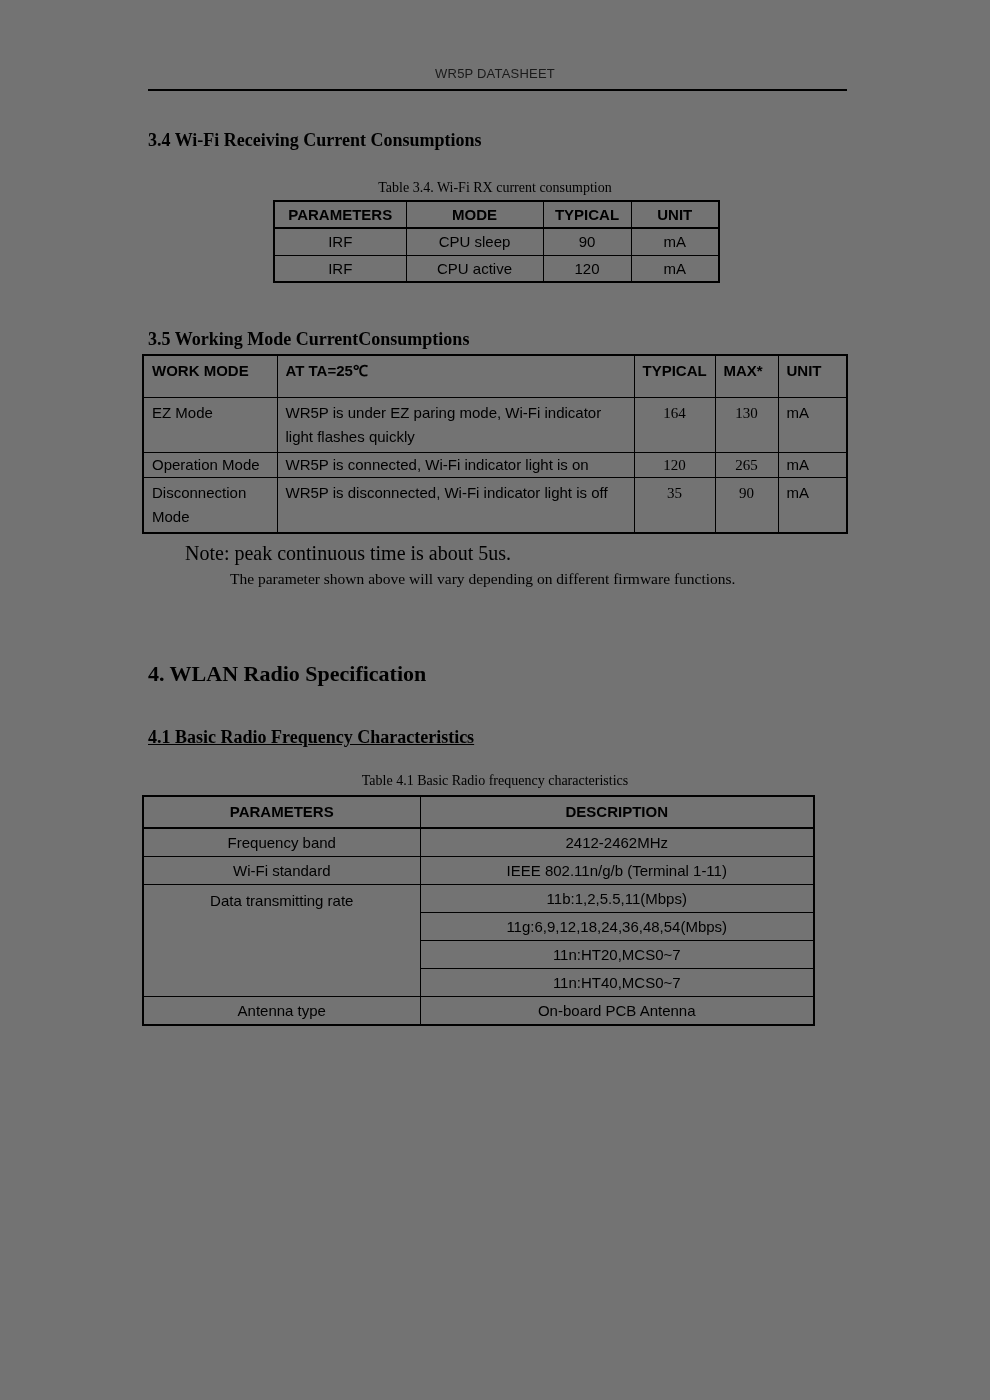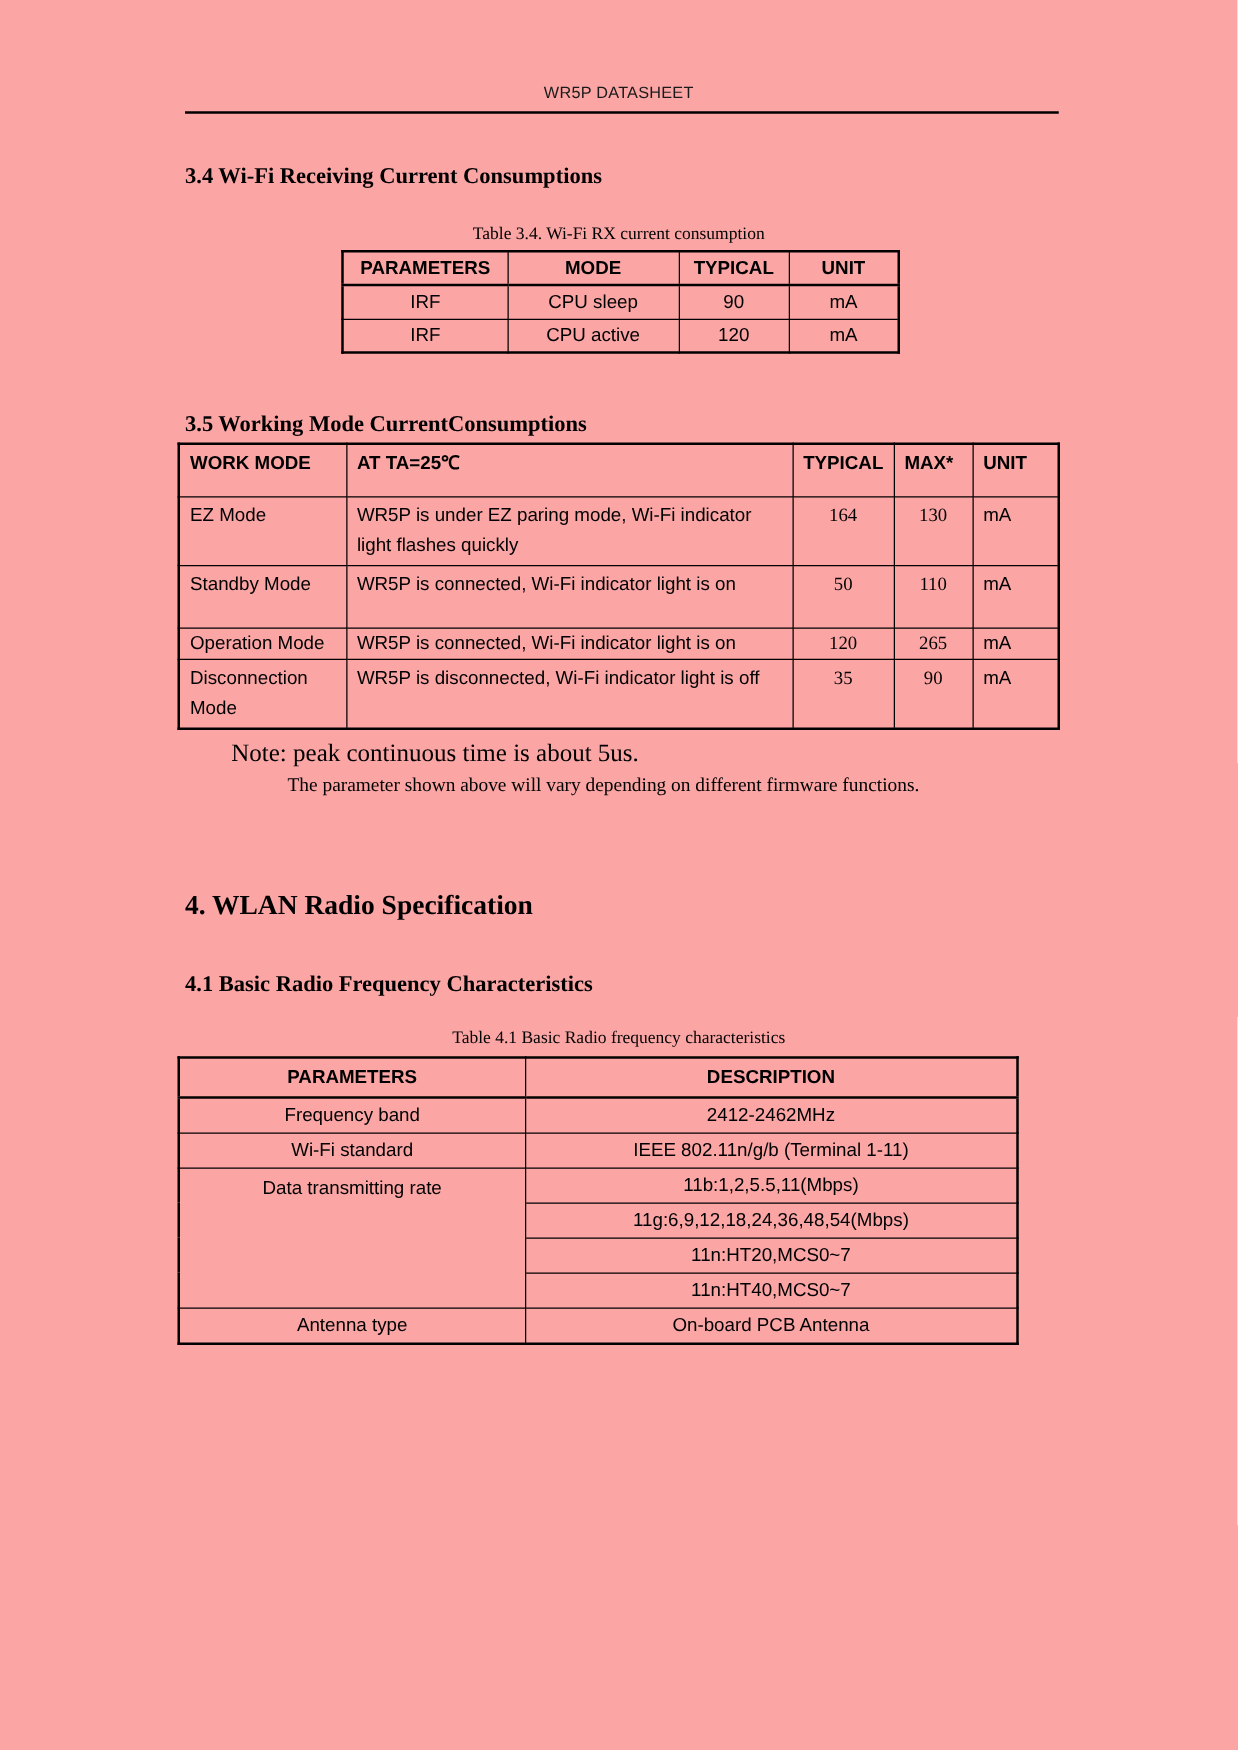--- a/index.html
+++ b/index.html
@@ -1,38 +1,38 @@
 <!DOCTYPE html>
 <html><head>
 <meta charset="utf-8">
 <style>
   * { margin: 0; padding: 0; box-sizing: border-box; }
   html, body { background: #ffffff; }
   .page {
     width: 990px; height: 1400px;
-    background: #fca5a5; color: #000000;
+    background: #737373; color: #000000;
     font-family: "Liberation Serif", serif;
     position: relative; overflow: hidden;
   }
   
   .running-header { padding-top: 66px; }
   .header-title {
     text-align: center;
     font-family: "Liberation Sans", sans-serif;
     font-size: 13px; line-height: 16px; letter-spacing: 0.2px;
     color: #1a1a1a;
   }
   .header-rule { height: 0; border-top: 2px solid #000; margin: 7px 143px 0 148px; }
 
   
   .h1 { font-size: 22px; font-weight: bold; line-height: 26px; margin: 72px 0 0 148px; }
   .h2 { font-size: 18px; font-weight: bold; line-height: 21px; margin-left: 148px; }
   .h2.s34 { margin-top: 39px; }
   .h2.s35 { margin-top: 46px; }
-  .h2.s41 { margin-top: 40px; }
+  .h2.s41 { margin-top: 40px; text-decoration: underline; }
 
   
   .caption { text-align: center; font-size: 14px; line-height: 16px; }
   .caption.c34 { margin-top: 29px; }
   .caption.c35 { margin-top: 26px; }
   .caption.c41 { margin-top: 25px; }
 
   
   .note-1 { margin: 9px 0 0 185px; font-size: 20px; line-height: 20px; }
   .note-2 { margin: 6px 0 0 230px; font-size: 15.5px; line-height: 20px; }
@@ -137,27 +137,20 @@
       </tr>
     </thead>
     <tbody>
       <tr class="rh1">
         <td>EZ Mode</td>
         <td>WR5P is under EZ paring mode, Wi-Fi indicator light flashes quickly</td>
         <td class="num">164</td>
         <td class="num">130</td>
         <td>mA</td>
       </tr>
-      <tr class="rh2">
-        <td>Standby Mode</td>
-        <td>WR5P is connected, Wi-Fi indicator light is on</td>
-        <td class="num">50</td>
-        <td class="num">110</td>
-        <td>mA</td>
-      </tr>
       <tr class="rh3">
         <td>Operation Mode</td>
         <td>WR5P is connected, Wi-Fi indicator light is on</td>
         <td class="num">120</td>
         <td class="num">265</td>
         <td>mA</td>
       </tr>
       <tr class="rh4">
         <td>Disconnection Mode</td>
         <td>WR5P is disconnected, Wi-Fi indicator light is off</td>

